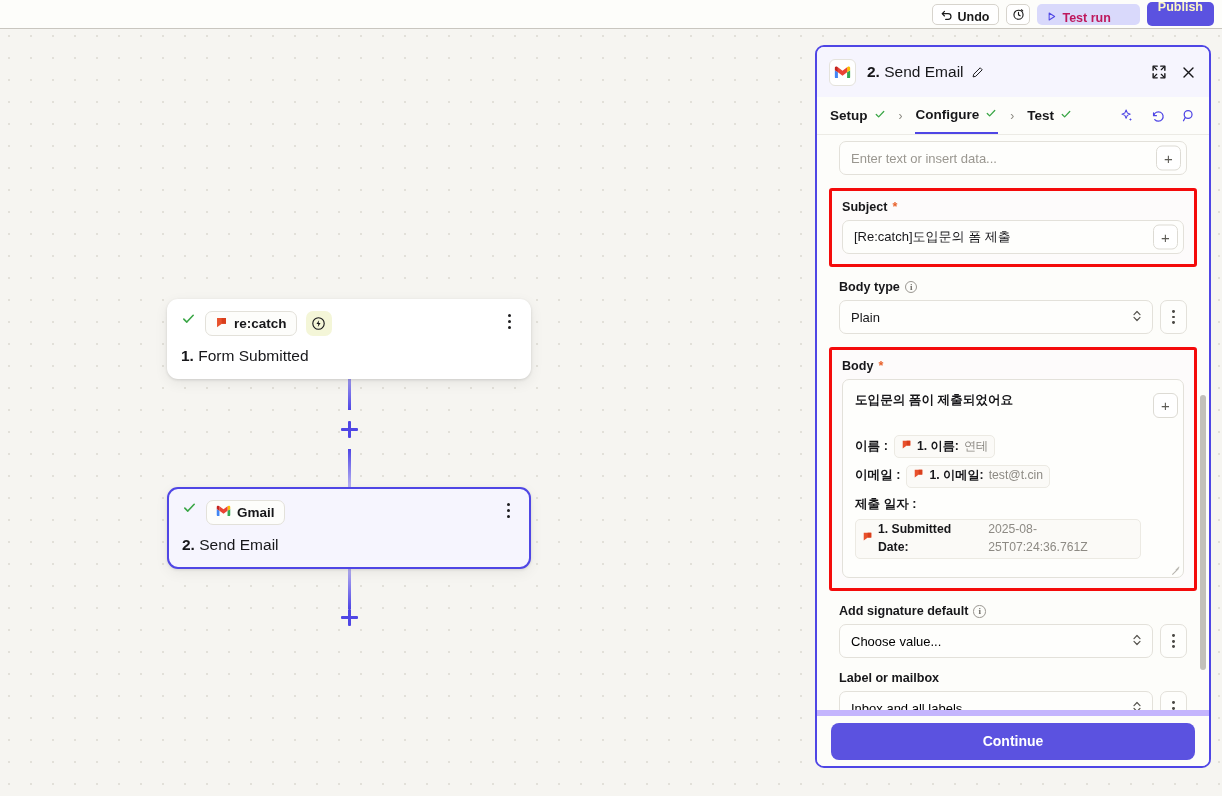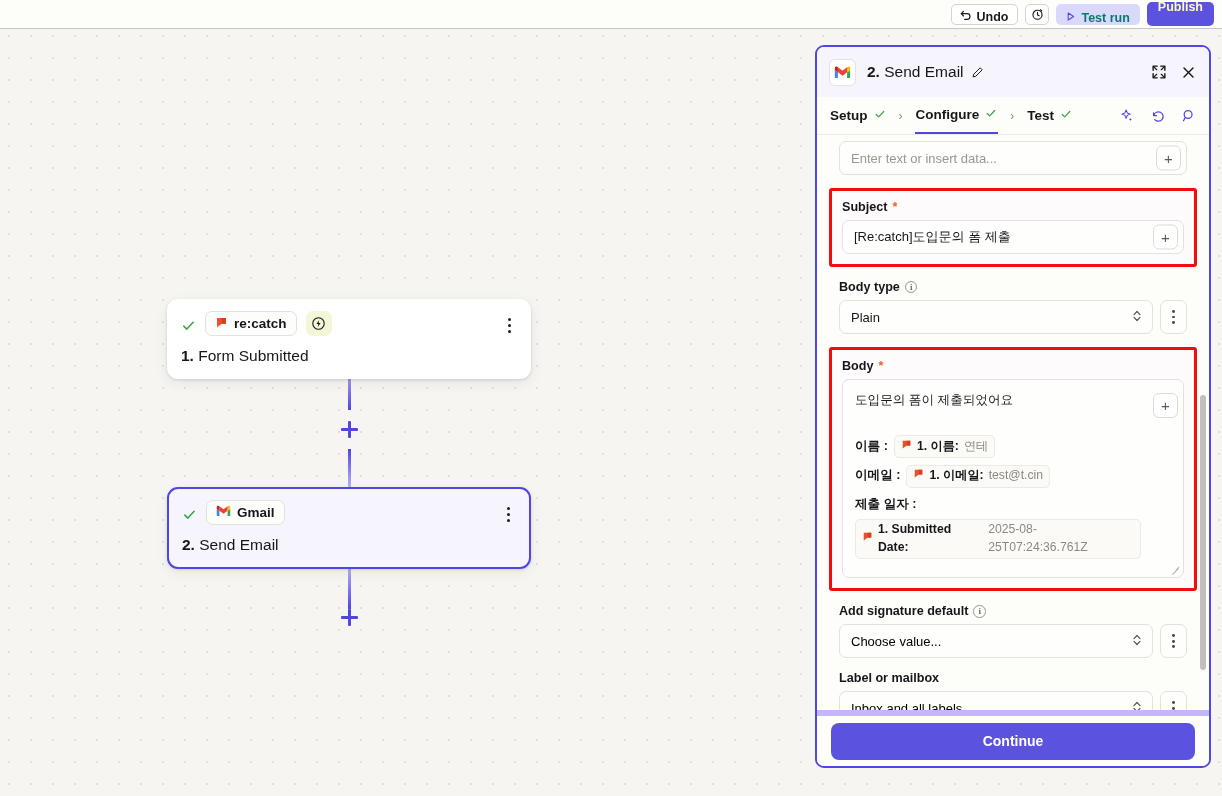--- a/index.html
+++ b/index.html
@@ -29,22 +29,22 @@
   }
   #undo-btn {
     background: #ffffff; border: 1px solid #d7d4cd;
     color: #1b1b1b; padding: 0 9px 0 7px;
   }
   #history-btn {
     background: #ffffff; border: 1px solid #d7d4cd;
     color: #1b1b1b; width: 24px; justify-content: center; padding: 0;
   }
   #testrun-btn {
-    background: #d9d9fb; border: none; color: #0f766e;
-    padding: 0 10px 0 9px;
+    background: #d9d9fb; border: none; color: #be185d;
+    padding: 0 29px 0 9px;
   }
   #publish-btn {
     background: #5b52e0; border: none; color: #fef9c3;
     padding: 12px 11px;
   }
 
   
   #canvas {
     position: absolute; left: 0; top: 29px;
     width: 1222px; height: 767px;
@@ -65,21 +65,21 @@
     left: 167px; top: 270px;
     box-shadow: 0 1px 3px rgba(0,0,0,.12), 0 4px 14px rgba(0,0,0,.07);
   }
   #node-2 {
     left: 167px; top: 458px;
     background: #f6f5fe;
     border: 2px solid #4f46e5;
     padding: 11px 13px 13px 13px;
     box-shadow: 0 1px 3px rgba(0,0,0,.10), 0 4px 14px rgba(0,0,0,.06);
   }
-  .node-head { display: flex; align-items: flex-end; gap: 9px; }
+  .node-head { display: flex; align-items: flex-start; gap: 9px; }
   .node-check { color: #3aa646; font-size: 16px; line-height: 1; font-weight: 600; }
   .chip {
     display: inline-flex; align-items: center; gap: 6px;
     height: 25px; padding: 0 9px;
     border: 1px solid #e3e1da; border-radius: 7px;
     background: #fdfdfb;
     font-size: 13.5px; font-weight: 700; color: #17171a;
   }
   .bolt-chip {
     width: 26px; height: 25px;
@@ -213,21 +213,21 @@
     background: #fdfbfb;
   }
   .hl .flabel { margin-bottom: 6px; }
 
   
   .body-area {
     position: relative; border: 1px solid #e3e1da; border-radius: 7px;
     background: #fefefc; padding: 11px 42px 11px 12px;
     min-height: 150px; font-size: 12.6px; color: #17171a; line-height: 1.45;
   }
-  .body-line1 { font-weight: 400; margin-bottom: 26px; }
+  .body-line1 { font-weight: 700; margin-bottom: 26px; }
   .tok-row { display: flex; align-items: baseline; flex-wrap: wrap; gap: 6px; margin-bottom: 7px; }
   .tok-lbl { font-weight: 700; color: #17171a; font-size: 12.6px; white-space: nowrap; }
   .token {
     display: inline-flex; align-items: center; gap: 5px;
     border: 1px solid #eceae3; border-radius: 5px;
     background: #fbfaf7; padding: 1.5px 6px;
     font-size: 12.2px; white-space: nowrap; justify-content: flex-end;
   }
   .token .tk-name { font-weight: 700; color: #17171a; }
   .token .tk-val { color: #8d8a84; font-weight: 400; }

